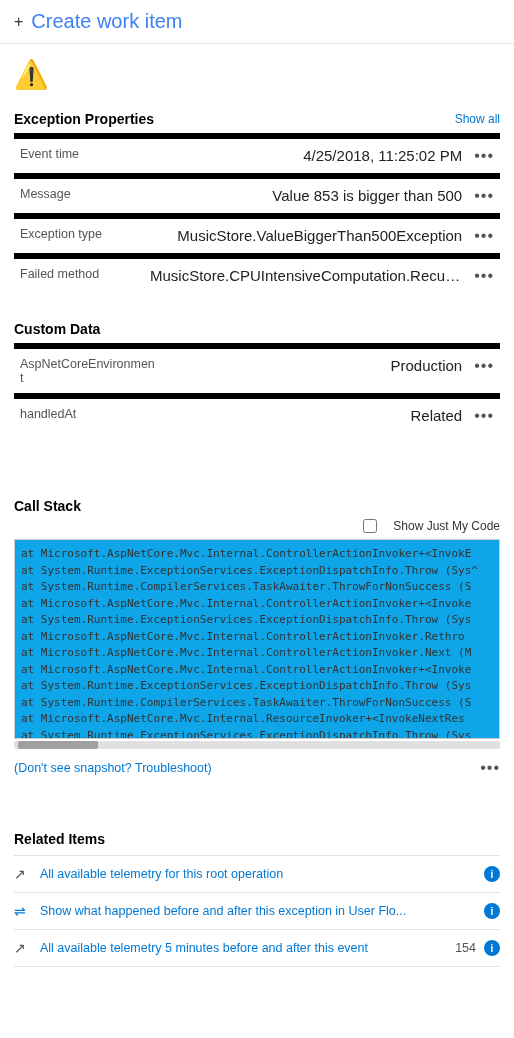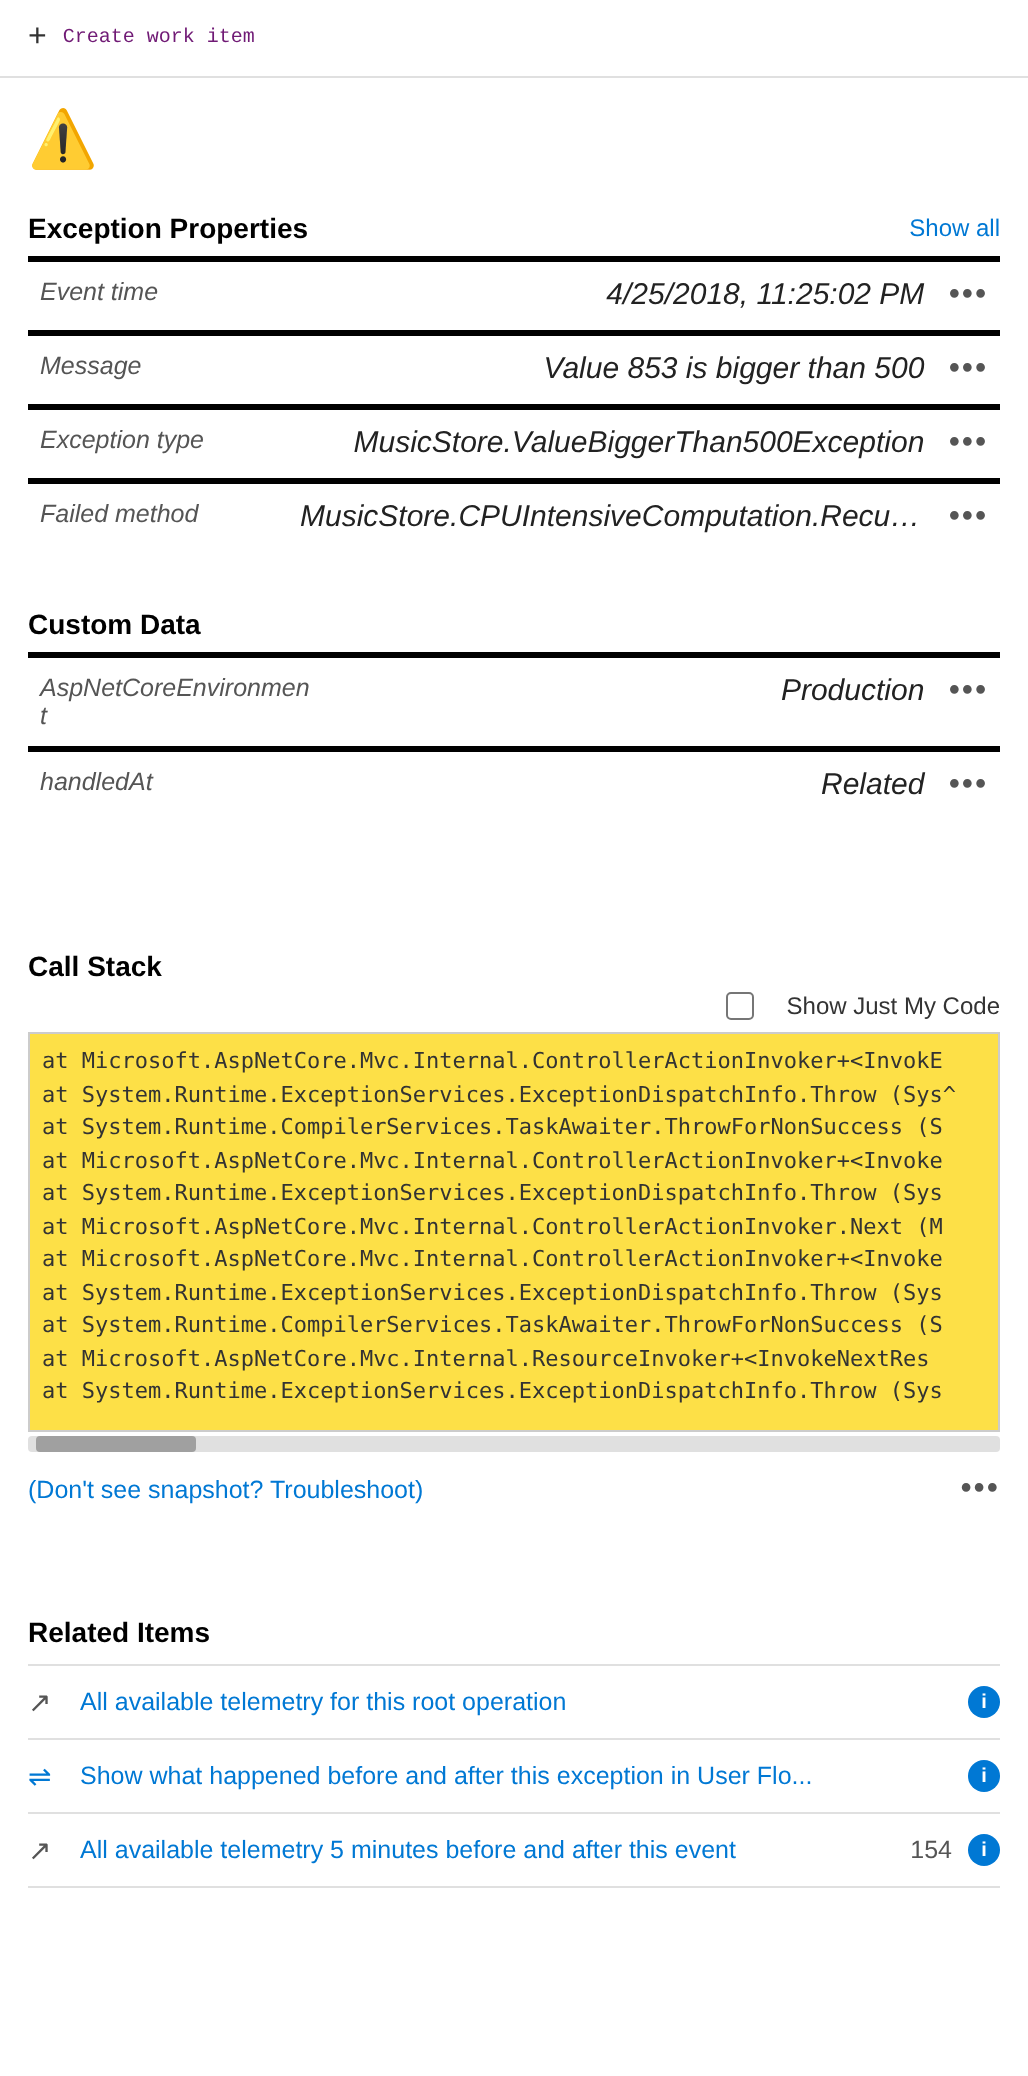--- a/index.html
+++ b/index.html
@@ -17,24 +17,23 @@
       padding: 10px 14px;
       border-bottom: 1px solid #e0e0e0;
     }
     .top-bar-icon {
       font-size: 16px;
       color: #333;
       margin-right: 8px;
       font-weight: 300;
     }
     .top-bar-label {
-      font-size: 10px;
-      color: #701a75;
-      cursor: pointer;
-      font-family: Liberation Mono, monospace;
+      font-size: 20px;
+      color: #3b82f6;
+      cursor: pointer;
     }
     .exception-header {
       padding: 12px 14px 10px 14px;
       display: flex;
       align-items: flex-start;
     }
     .exception-icon {
       font-size: 28px;
       margin-right: 10px;
       margin-top: 2px;
@@ -68,22 +67,21 @@
     .show-all-link {
       font-size: 12px;
       color: #0078d4;
       cursor: pointer;
     }
     .prop-table {
       width: 100%;
       border-collapse: collapse;
     }
     .prop-table tr {
-      border-top: 3px solid #000000;
-      font-style: italic;
+      border-top: 6px solid #000000;
     }
     .prop-table td {
       padding: 8px 6px;
       vertical-align: top;
     }
     .prop-key {
       color: #555;
       width: 130px;
       font-size: 12.5px;
     }
@@ -131,21 +129,21 @@
     }
     .checkbox-label input[type=checkbox] {
       width: 14px;
       height: 14px;
     }
     .call-stack-box {
       border: 1px solid #ccc;
       font-size: 11px;
       font-family: 'Consolas', monospace;
       color: #333;
-      background: #fde047;
+      background: #0ea5e9;
       height: 200px;
       overflow-y: scroll;
       overflow-x: scroll;
       padding: 6px;
       line-height: 1.5;
       white-space: nowrap;
     }
     .call-stack-line {
       display: block;
     }
@@ -311,20 +309,21 @@
       <input type="checkbox" style="">
       <span class="show-just-code-label">Show Just My Code</span>
     </label>
   </div>
   <div class="call-stack-box">
     <span class="call-stack-line">   at Microsoft.AspNetCore.Mvc.Internal.ControllerActionInvoker+&lt;InvokE</span>
     <span class="call-stack-line">   at System.Runtime.ExceptionServices.ExceptionDispatchInfo.Throw (Sys^</span>
     <span class="call-stack-line">   at System.Runtime.CompilerServices.TaskAwaiter.ThrowForNonSuccess (S</span>
     <span class="call-stack-line">   at Microsoft.AspNetCore.Mvc.Internal.ControllerActionInvoker+&lt;Invoke</span>
     <span class="call-stack-line">   at System.Runtime.ExceptionServices.ExceptionDispatchInfo.Throw (Sys</span>
+    <span class="call-stack-line">   at Microsoft.AspNetCore.Mvc.Internal.ControllerActionInvoker.Rethro</span>
     <span class="call-stack-line">   at Microsoft.AspNetCore.Mvc.Internal.ControllerActionInvoker.Next (M</span>
     <span class="call-stack-line">   at Microsoft.AspNetCore.Mvc.Internal.ControllerActionInvoker+&lt;Invoke</span>
     <span class="call-stack-line">   at System.Runtime.ExceptionServices.ExceptionDispatchInfo.Throw (Sys</span>
     <span class="call-stack-line">   at System.Runtime.CompilerServices.TaskAwaiter.ThrowForNonSuccess (S</span>
     <span class="call-stack-line">   at Microsoft.AspNetCore.Mvc.Internal.ResourceInvoker+&lt;InvokeNextRes</span>
     <span class="call-stack-line">   at System.Runtime.ExceptionServices.ExceptionDispatchInfo.Throw (Sys</span>
 
   </div>
   <div class="scrollbar-hint">
     <div class="scrollbar-thumb"></div>

